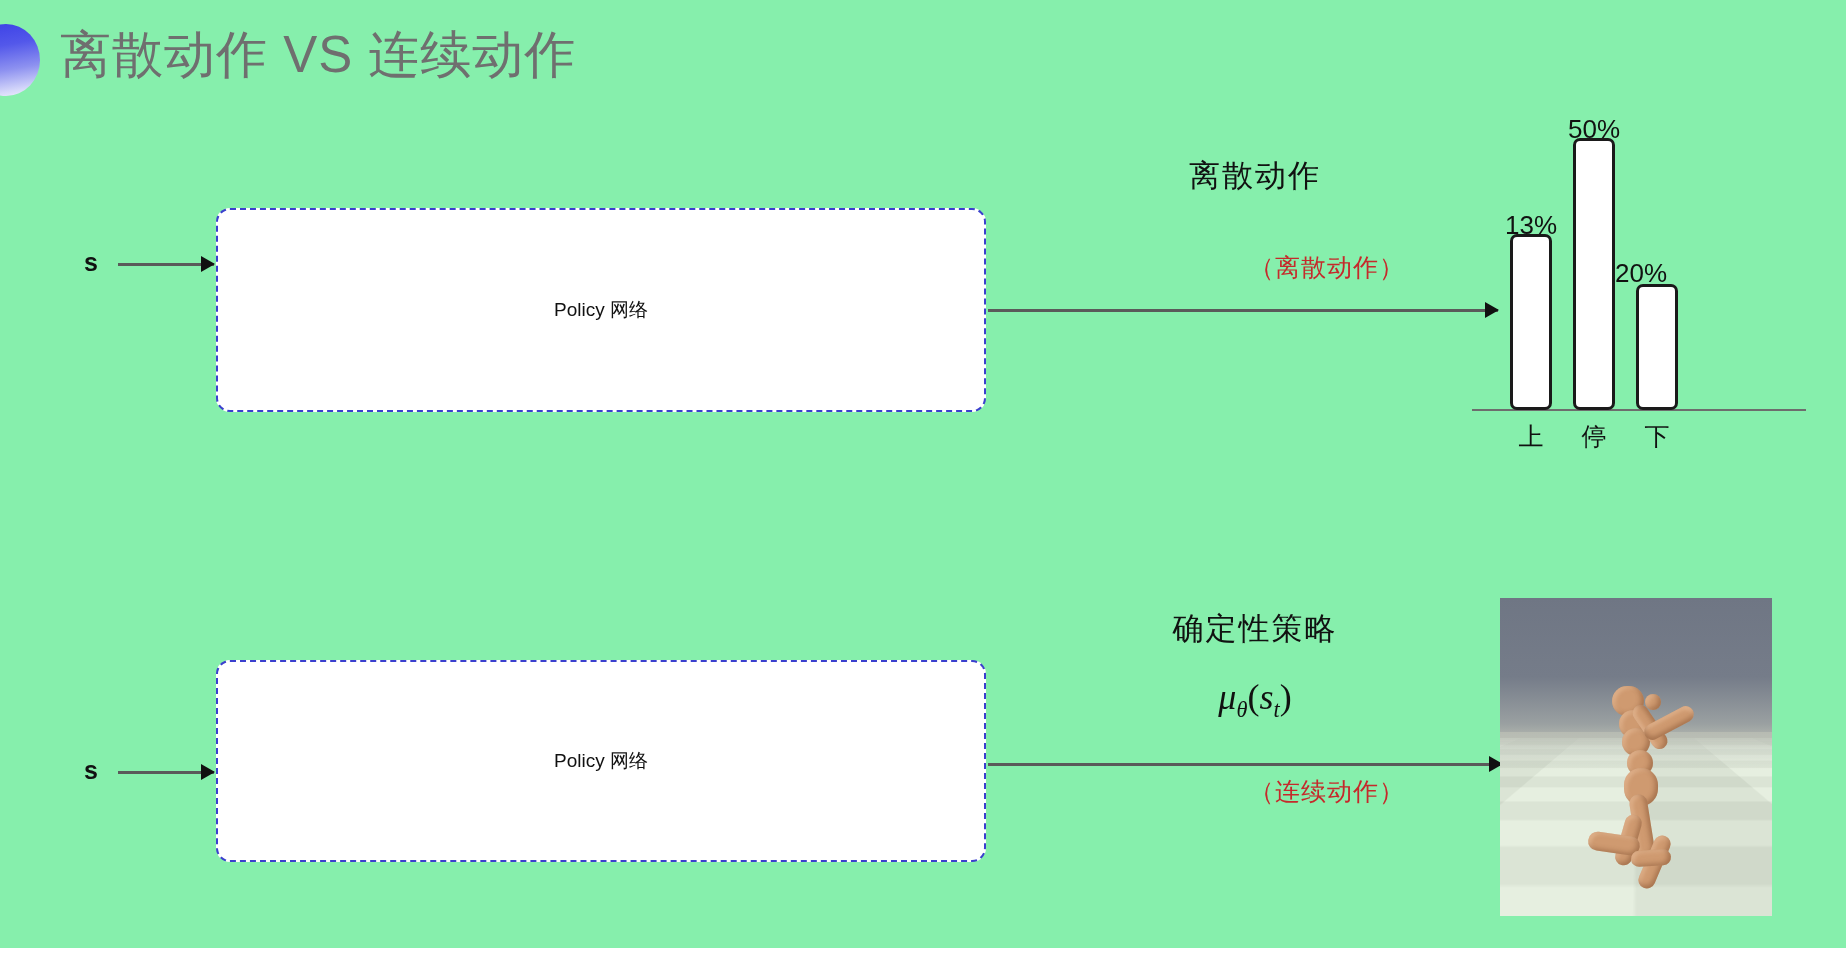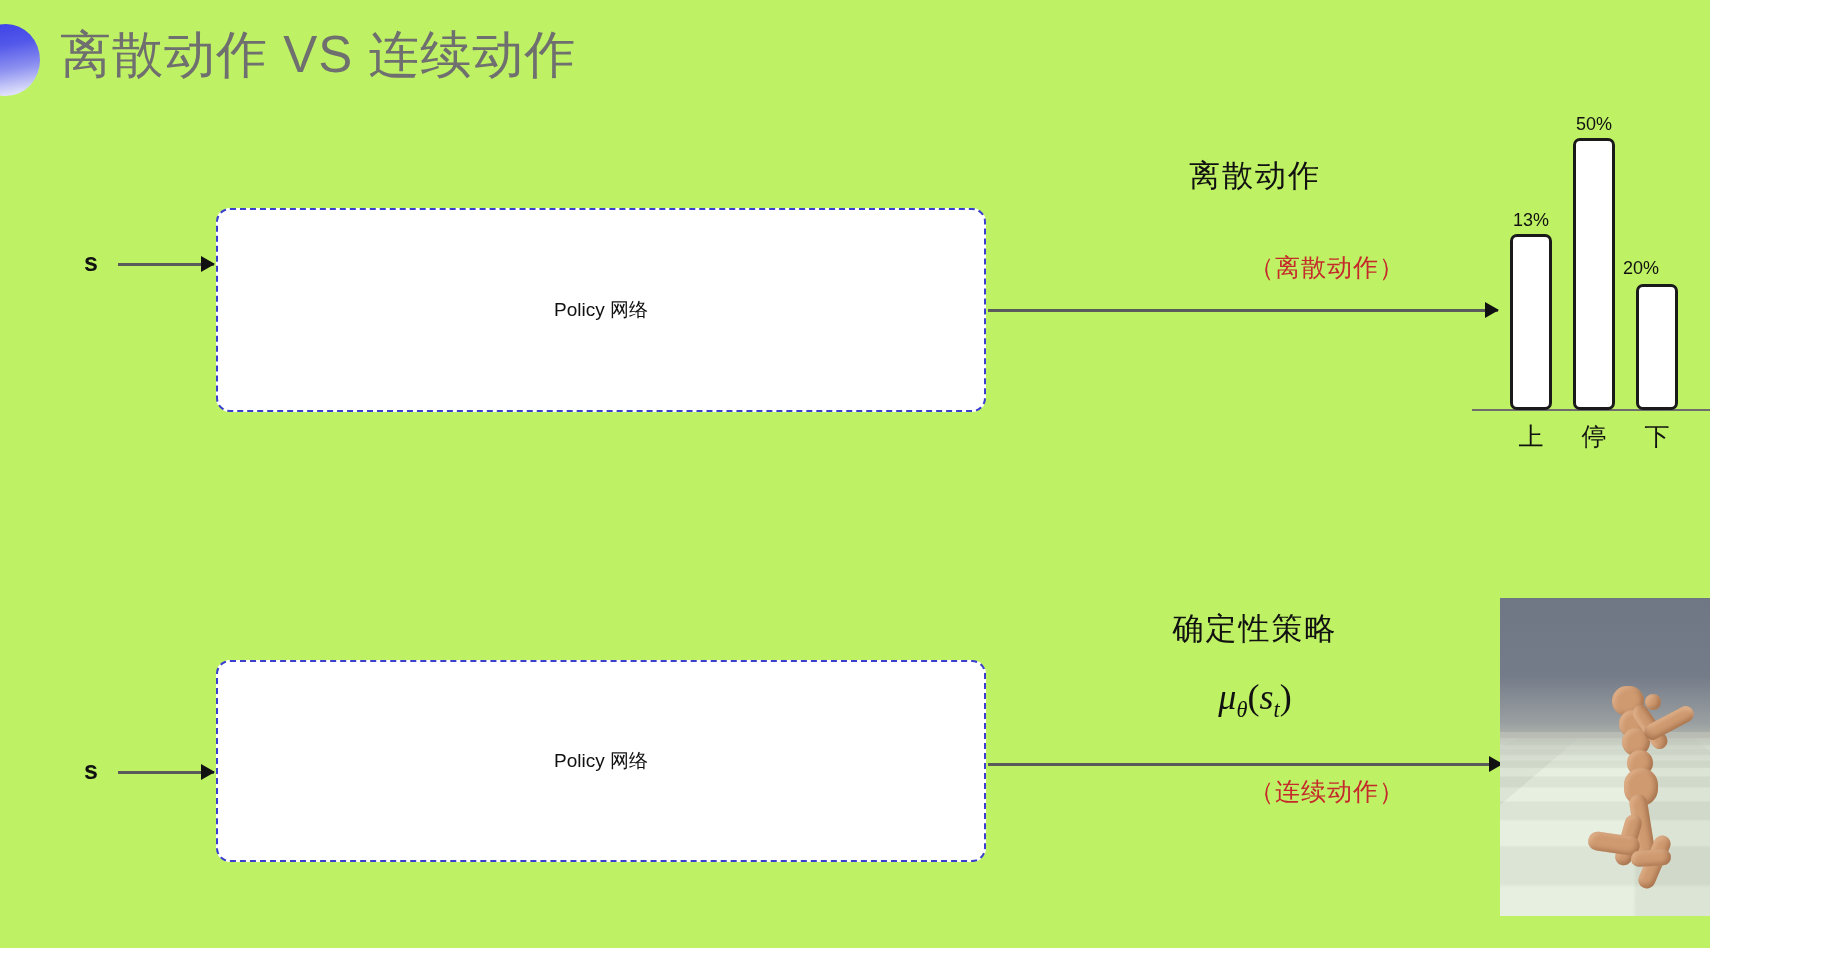--- a/index.html
+++ b/index.html
@@ -5,23 +5,23 @@
   html, body {
     margin: 0;
     padding: 0;
     background: #ffffff;
   }
   body {
     font-family: "Liberation Sans", "DejaVu Sans", sans-serif;
   }
   #slide {
     position: relative;
-    width: 1710px;
+    width: 1846px;
     height: 966px;
-    background: #bef264;
+    background: #86efac;
     overflow: hidden;
     text-decoration: underline;
   }
 
   
   .title-bullet {
     position: absolute;
     left: -28px;
     top: 24px;
     width: 68px;
@@ -141,21 +141,21 @@
     width: 42px;
     border: 3px solid #1a1a1a;
     border-radius: 7px;
     background: #ffffff;
     box-sizing: border-box;
   }
   .bar-value {
     position: absolute;
     width: 90px;
     text-align: center;
-    font-size: 18px;
+    font-size: 26px;
     color: #111111;
   }
   .bar-cat {
     position: absolute;
     bottom: 2px;
     width: 60px;
     text-align: center;
     font-size: 25px;
     color: #111111;
   }

